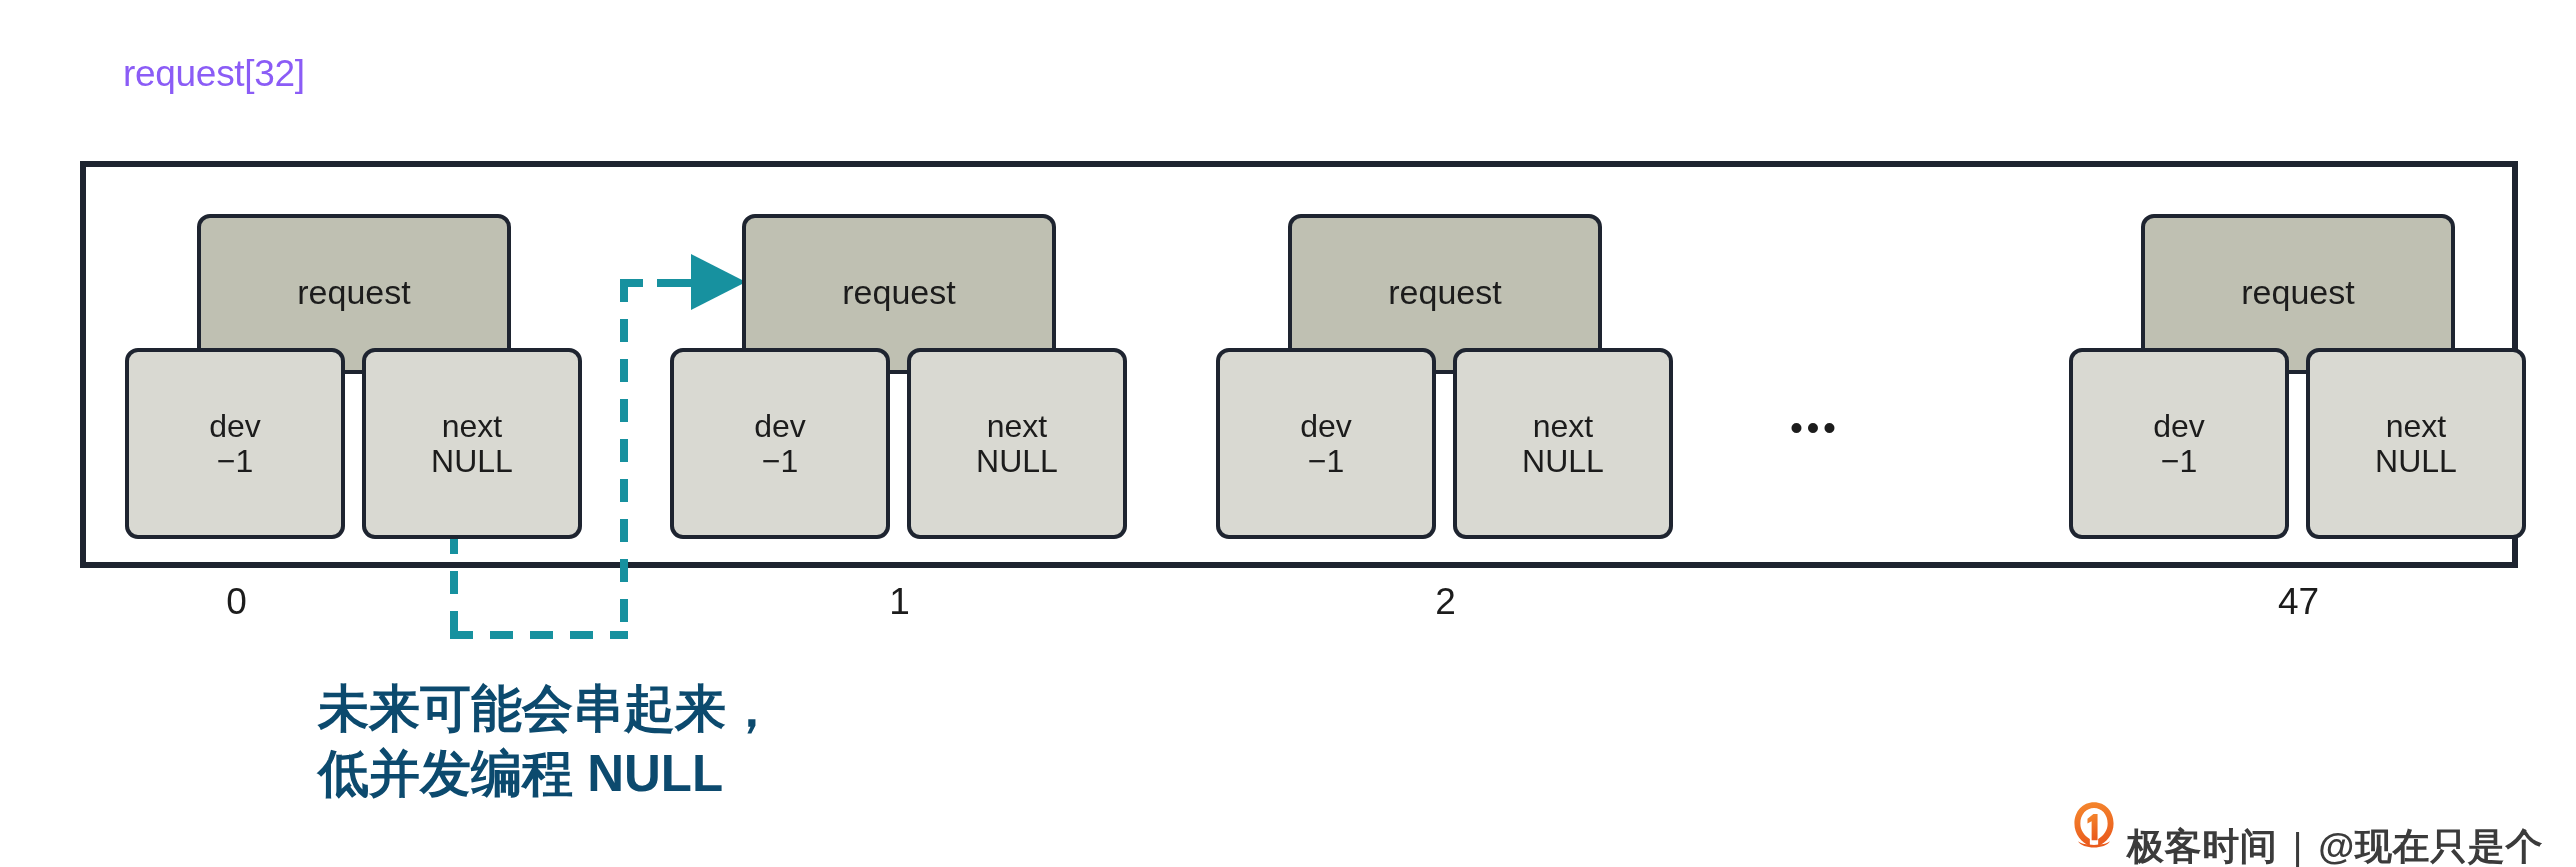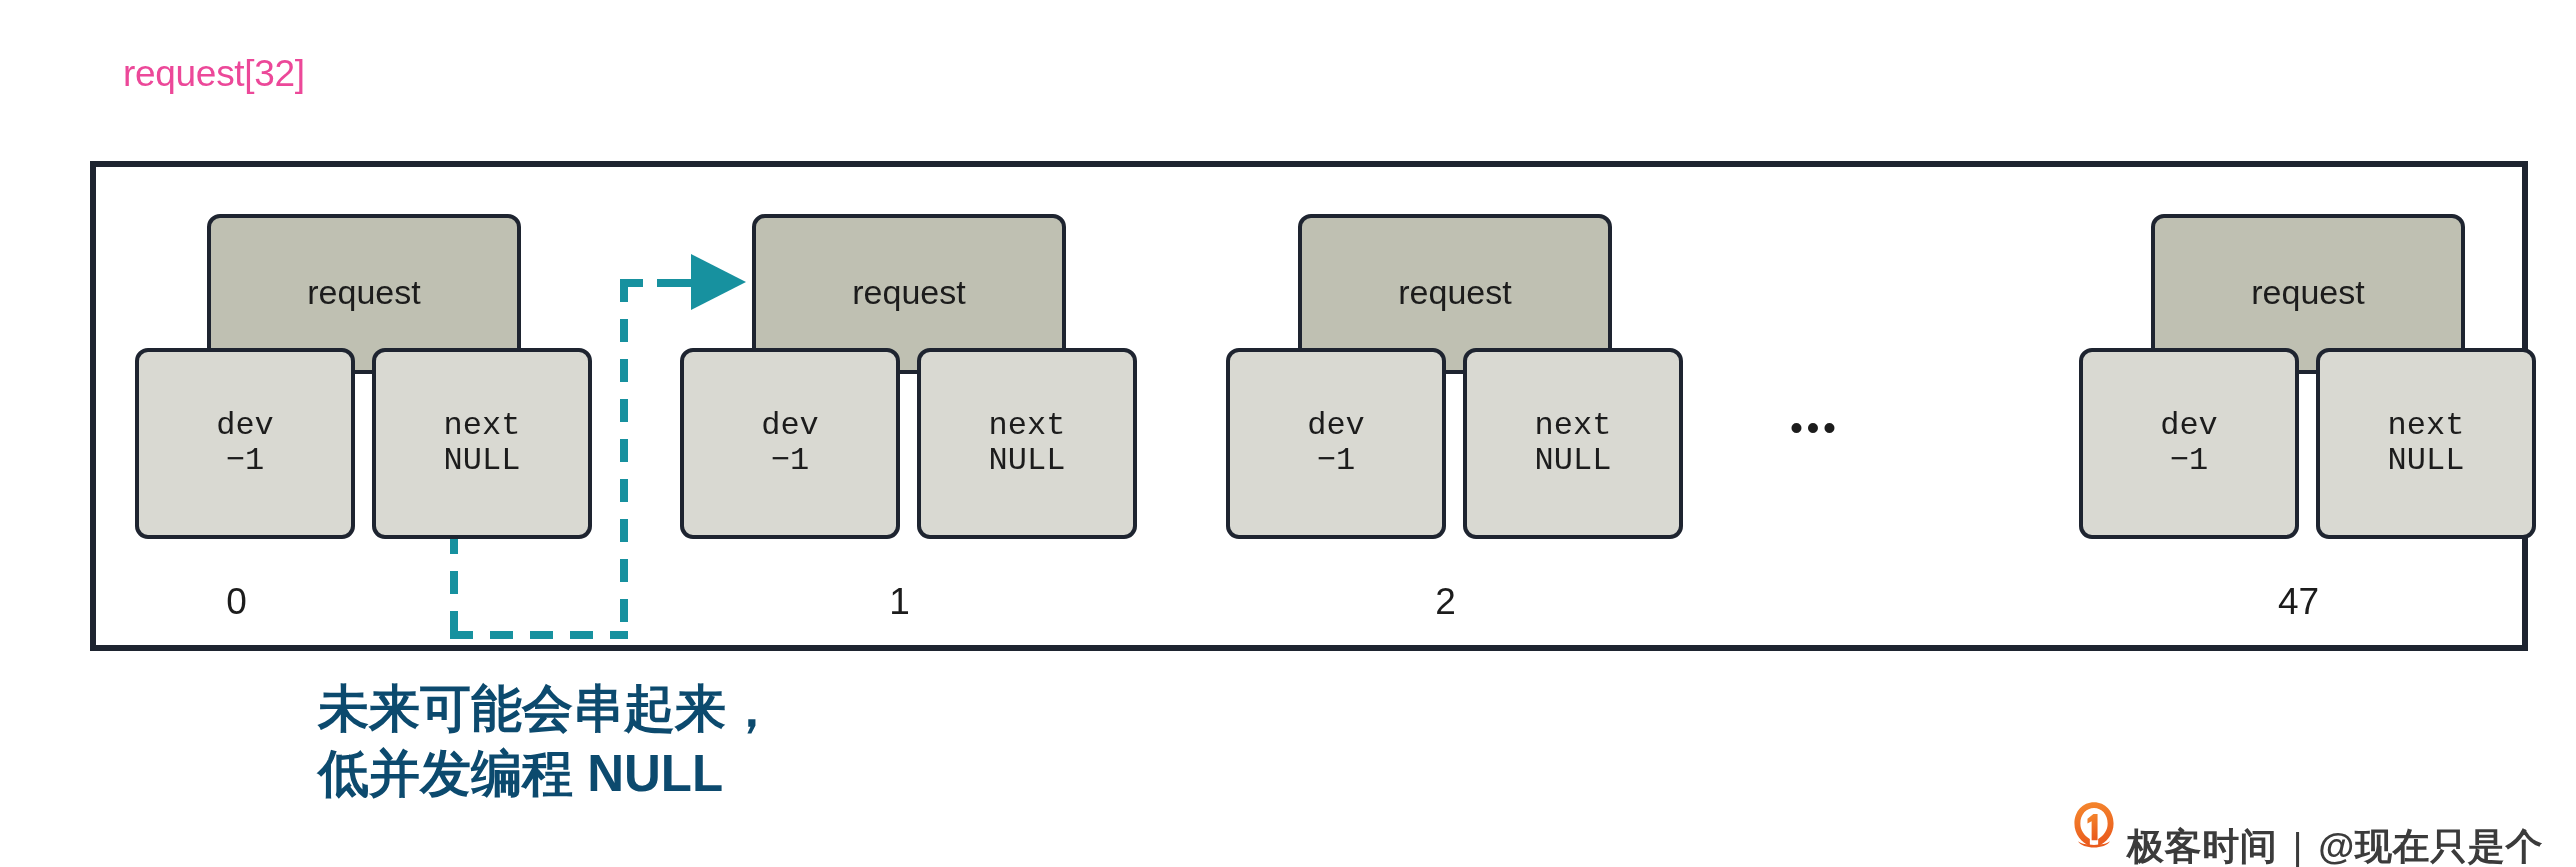--- a/index.html
+++ b/index.html
@@ -18,32 +18,32 @@
     overflow: hidden;
   }
 
   
   .array-title {
     position: absolute;
     left: 123px;
     top: 55px;
     font-size: 37px;
     line-height: 1;
-    color: #ec4899;
+    color: #8b5cf6;
     white-space: nowrap;
     letter-spacing: -0.3px;
   }
 
   
   .array-box {
     position: absolute;
-    left: 90px;
+    left: 80px;
     top: 161px;
     width: 2438px;
-    height: 490px;
+    height: 407px;
     border: 6px solid #1e2430;
     box-sizing: border-box;
     background: transparent;
   }
 
   
   .node {
     position: absolute;
     top: 0;
     height: 407px;
@@ -82,21 +82,20 @@
     width: 220px;
     height: 191px;
     background: #d9d9d2;
     border: 4.7px solid #1e2430;
     border-radius: 13px;
     box-sizing: border-box;
     display: flex;
     flex-direction: column;
     align-items: center;
     justify-content: center;
-    font-family: Liberation Mono, monospace;
   }
   .node .field.dev  { left: 0; }
   .node .field.next { left: 237px; }
   .node .field .line1,
   .node .field .line2 {
     font-size: 32px;
     color: #1c1c1c;
     line-height: 1.08;
   }
 

